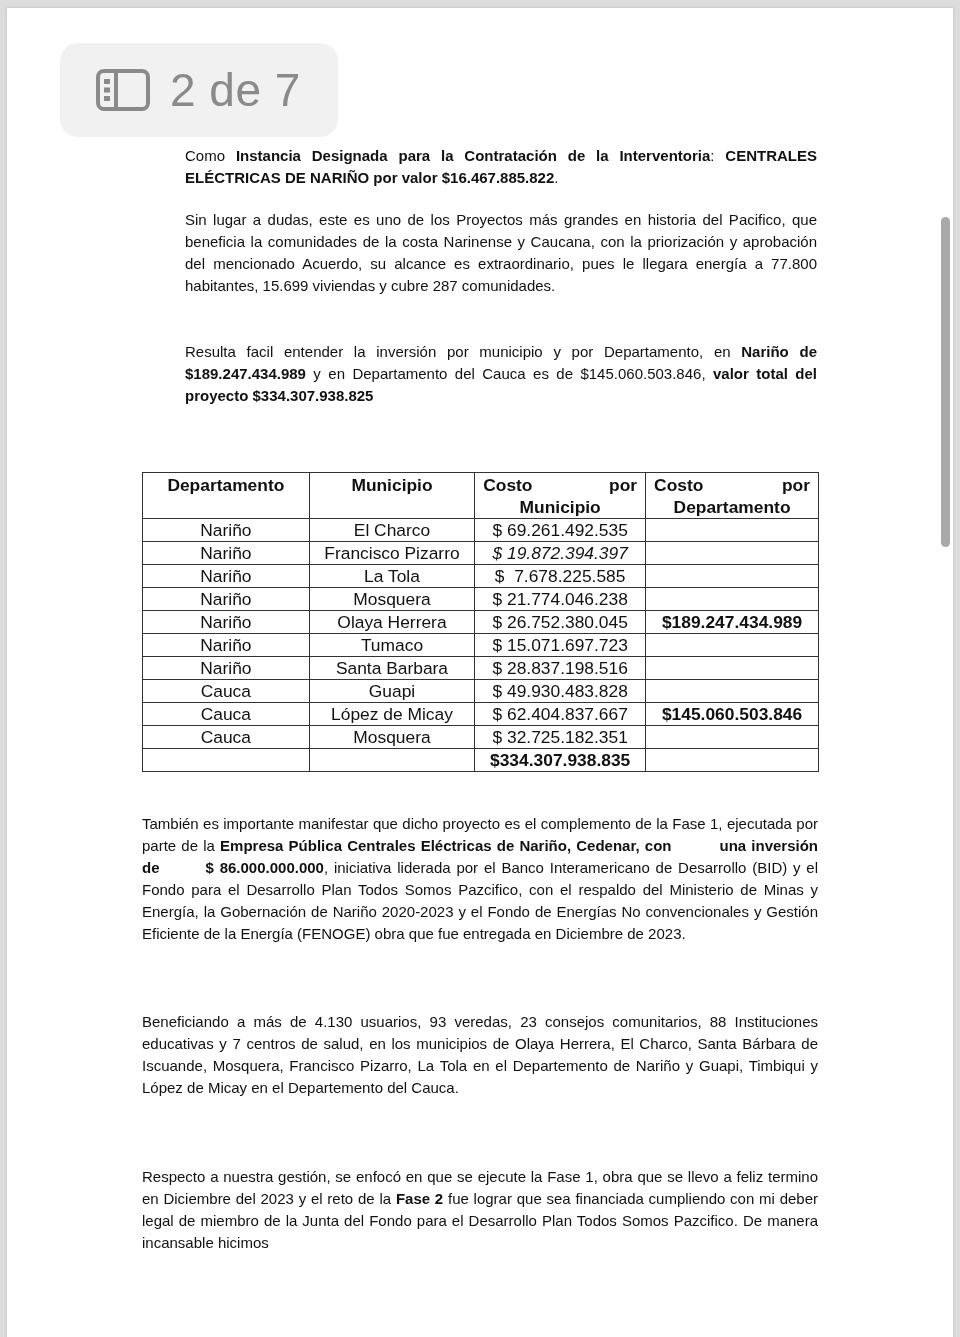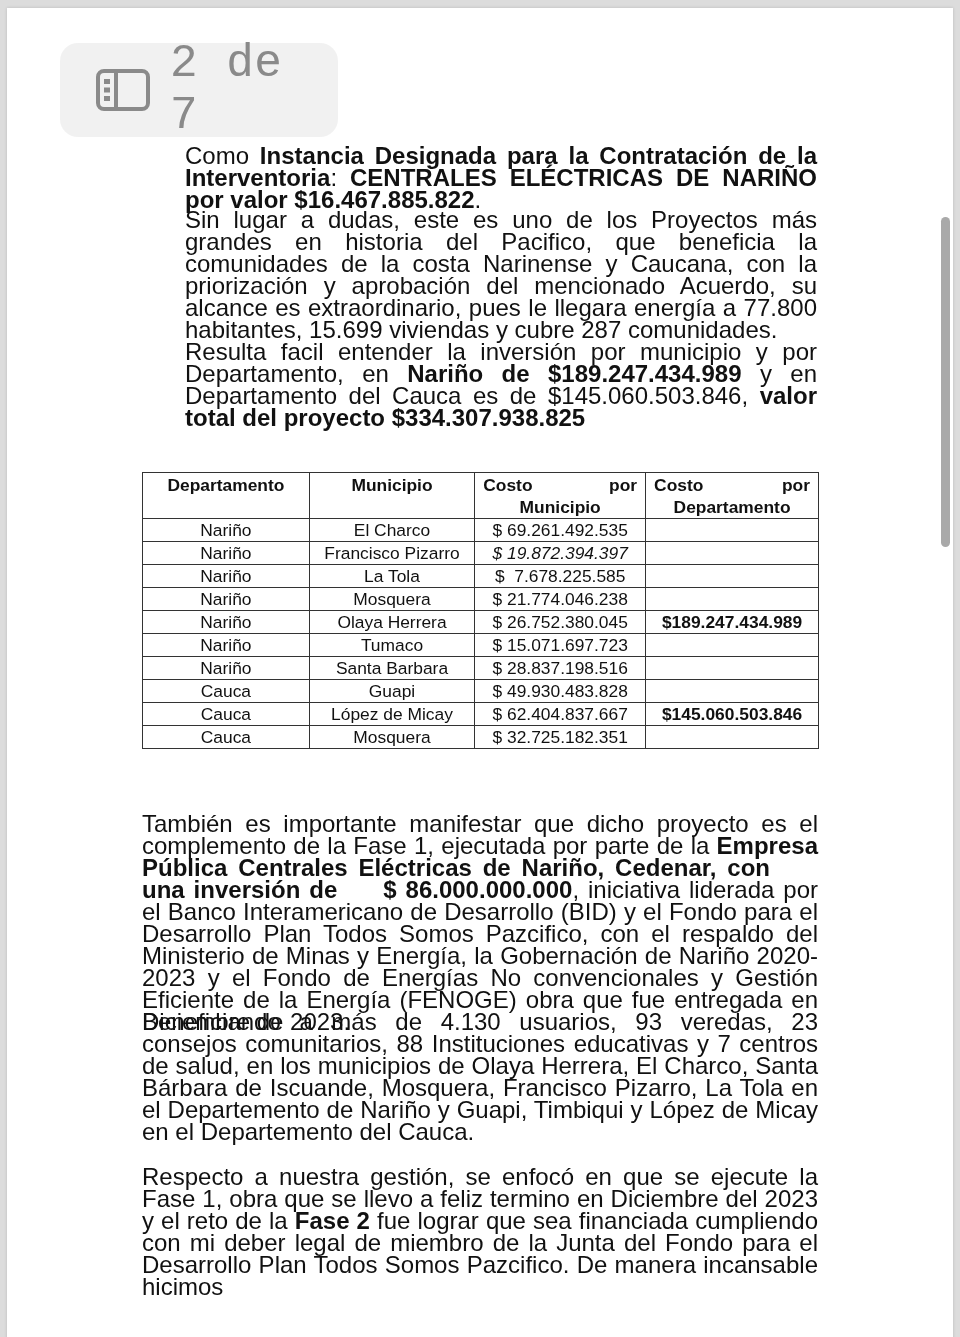--- a/index.html
+++ b/index.html
@@ -13,35 +13,34 @@
     position: absolute; left: 7px; top: 8px; width: 946px; height: 1340px;
     background: #ffffff;
     box-shadow: 0 0 3px rgba(0,0,0,0.15);
   }
   .page-indicator {
     position: absolute; left: 60px; top: 43px; width: 278px; height: 94px;
     background: rgba(240,240,240,0.92);
     border-radius: 18px;
     display: flex; align-items: center;
     color: #8a8a8a;
-    font-family: Liberation Mono, monospace;
   }
   .page-indicator .sb-icon {
     margin-left: 36px; width: 54px; height: 42px; position: relative;
   }
   .page-indicator .label {
     margin-left: 20px; font-size: 46px; letter-spacing: 0.5px; color: #8a8a8a;
   }
   .scrollbar {
     position: absolute; left: 941px; top: 217px; width: 9px; height: 330px;
     background: #a9a9a9; border-radius: 5px;
   }
   .text {
     position: absolute; color: #111;
-    font-size: 24px; line-height: 22px; text-align: justify;
+    font-size: 15px; line-height: 22px; text-align: justify;
   }
   .text b { font-weight: bold; }
   .p1 { left: 185px; top: 145px; width: 632px; }
   .p2 { left: 185px; top: 209px; width: 632px; }
   .p3 { left: 185px; top: 341px; width: 632px; }
   .p4 { left: 142px; top: 813px; width: 676px; }
   .p5 { left: 142px; top: 1011px; width: 676px; }
   .p6 { left: 142px; top: 1166px; width: 676px; }
   .spacer { display: inline-block; }
   table.costs {
@@ -148,20 +147,26 @@
         <td>López de Micay</td>
         <td style="white-space: pre;">$ 62.404.837.667</td>
         <td class="bold">$145.060.503.846</td>
       </tr>
       <tr>
         <td>Cauca</td>
         <td>Mosquera</td>
         <td style="white-space: pre;">$ 32.725.182.351</td>
         <td class="bold"></td>
       </tr>
+      <tr>
+        <td></td>
+        <td></td>
+        <td class="bold">$334.307.938.835</td>
+        <td></td>
+      </tr>
     </tbody>
 </table>
 
 <div class="text p4"><span>También es importante manifestar que dicho proyecto es el complemento de la Fase 1, ejecutada por parte de la </span><b>Empresa Pública Centrales Eléctricas de Nariño, Cedenar, con</b><span class="spacer" style="width:48px"></span><b>una inversión de</b><span class="spacer" style="width:46px"></span><b>$ 86.000.000.000</b><span>, iniciativa liderada por el Banco Interamericano de Desarrollo (BID) y el Fondo para el Desarrollo Plan Todos Somos Pazcifico, con el respaldo del Ministerio de Minas y Energía, la Gobernación de Nariño 2020-2023 y el Fondo de Energías No convencionales y Gestión Eficiente de la Energía (FENOGE) obra que fue entregada en Diciembre de 2023.</span></div>
 
 <div class="text p5">Beneficiando a más de 4.130 usuarios, 93 veredas, 23 consejos comunitarios, 88 Instituciones educativas y 7 centros de salud, en los municipios de Olaya Herrera, El Charco, Santa Bárbara de Iscuande, Mosquera, Francisco Pizarro, La Tola en el Departemento de Nariño y Guapi, Timbiqui y López de Micay en el Departemento del Cauca.</div>
 
 <div class="text p6"><span>Respecto a nuestra gestión, se enfocó en que se ejecute la Fase 1, obra  que se llevo a feliz termino en Diciembre del 2023 y el reto de la </span><b>Fase 2</b><span> fue lograr que sea financiada cumpliendo con mi deber legal de miembro de la Junta del Fondo para el Desarrollo Plan Todos Somos Pazcifico. De manera incansable hicimos</span></div>
 
 <div class="page-indicator">

